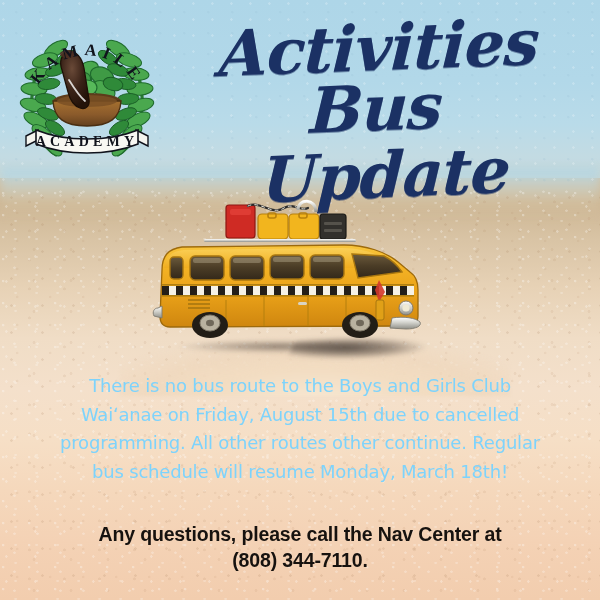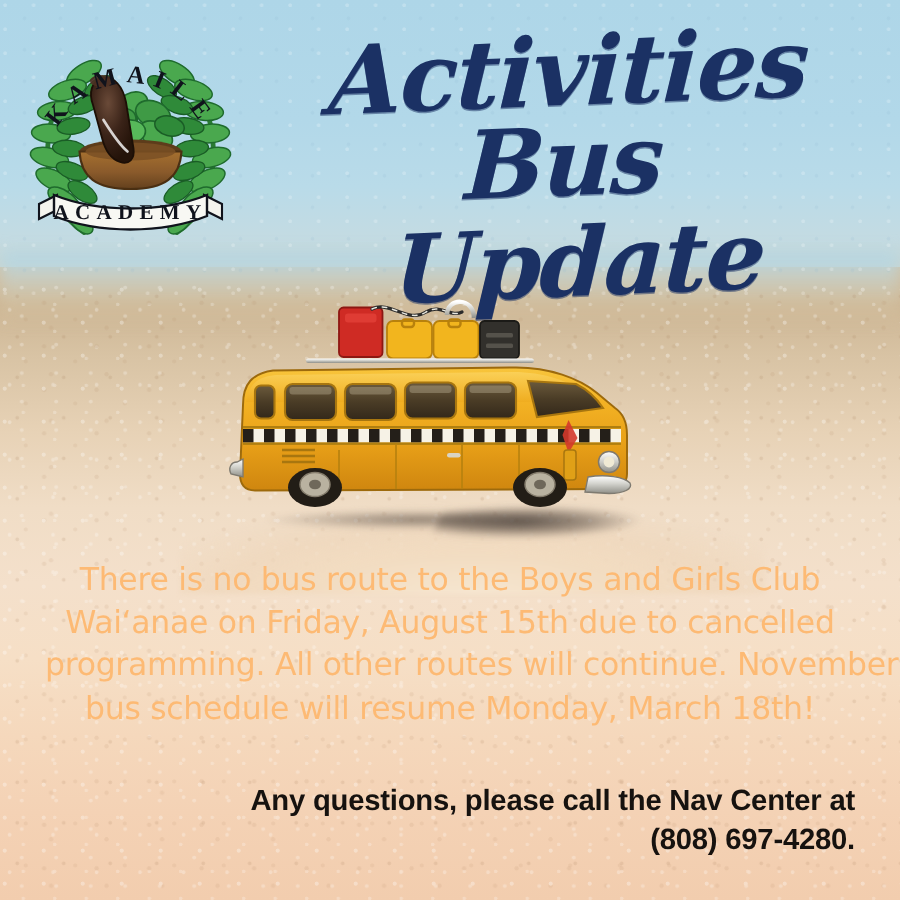--- a/index.html
+++ b/index.html
@@ -110,31 +110,31 @@
     text-shadow: 0 1px 0 rgba(27,49,100,.5);
   }
 
   
   .bus { position: absolute; left: 148px; top: 196px; width: 292px; height: 160px; }
 
   
   .body-copy {
     position: absolute; left: 30px; top: 372px; width: 540px;
     text-align: center;
-    color: #fdba74;
+    color: #7dd3fc;
     font-family: "DejaVu Sans", sans-serif;
-    font-size: 21px;
+    font-size: 18px;
     line-height: 28.5px;
     letter-spacing: -.2px;
   }
   .body-copy .ln { display: block; white-space: nowrap; }
 
   .contact {
     position: absolute; left: 30px; top: 521px; width: 540px;
-    text-align: right;
+    text-align: center;
     color: #16120f;
     font-family: "Liberation Sans", sans-serif;
     font-weight: bold;
     font-size: 19.5px;
     line-height: 26px;
     letter-spacing: -.15px;
   }
   .contact .ln { display: block; }
 </style>
 </head>
@@ -399,22 +399,22 @@
           <ellipse cx="212" cy="127" rx="10" ry="8" fill="#b9b2a0" stroke="#847c6c" stroke-width="1"></ellipse>
           <ellipse cx="212" cy="127" rx="4" ry="3.2" fill="#6f685a"></ellipse>
         </g>
       </g>
     </svg>
   </div>
 
   <div class="body-copy">
     <span class="ln">There is no bus route to the Boys and Girls Club</span>
     <span class="ln">Waiʻanae on Friday, August 15th due to cancelled</span>
-    <span class="ln">programming. All other routes will continue. November</span>
+    <span class="ln">programming. All other routes other continue. Regular</span>
     <span class="ln">bus schedule will resume Monday, March 18th!</span>
   </div>
 
   <div class="contact">
     <span class="ln">Any questions, please call the Nav Center at</span>
-    <span class="ln">(808) 697-4280.</span>
+    <span class="ln">(808) 344-7110.</span>
   </div>
 
 </div>
 
 </body></html>

